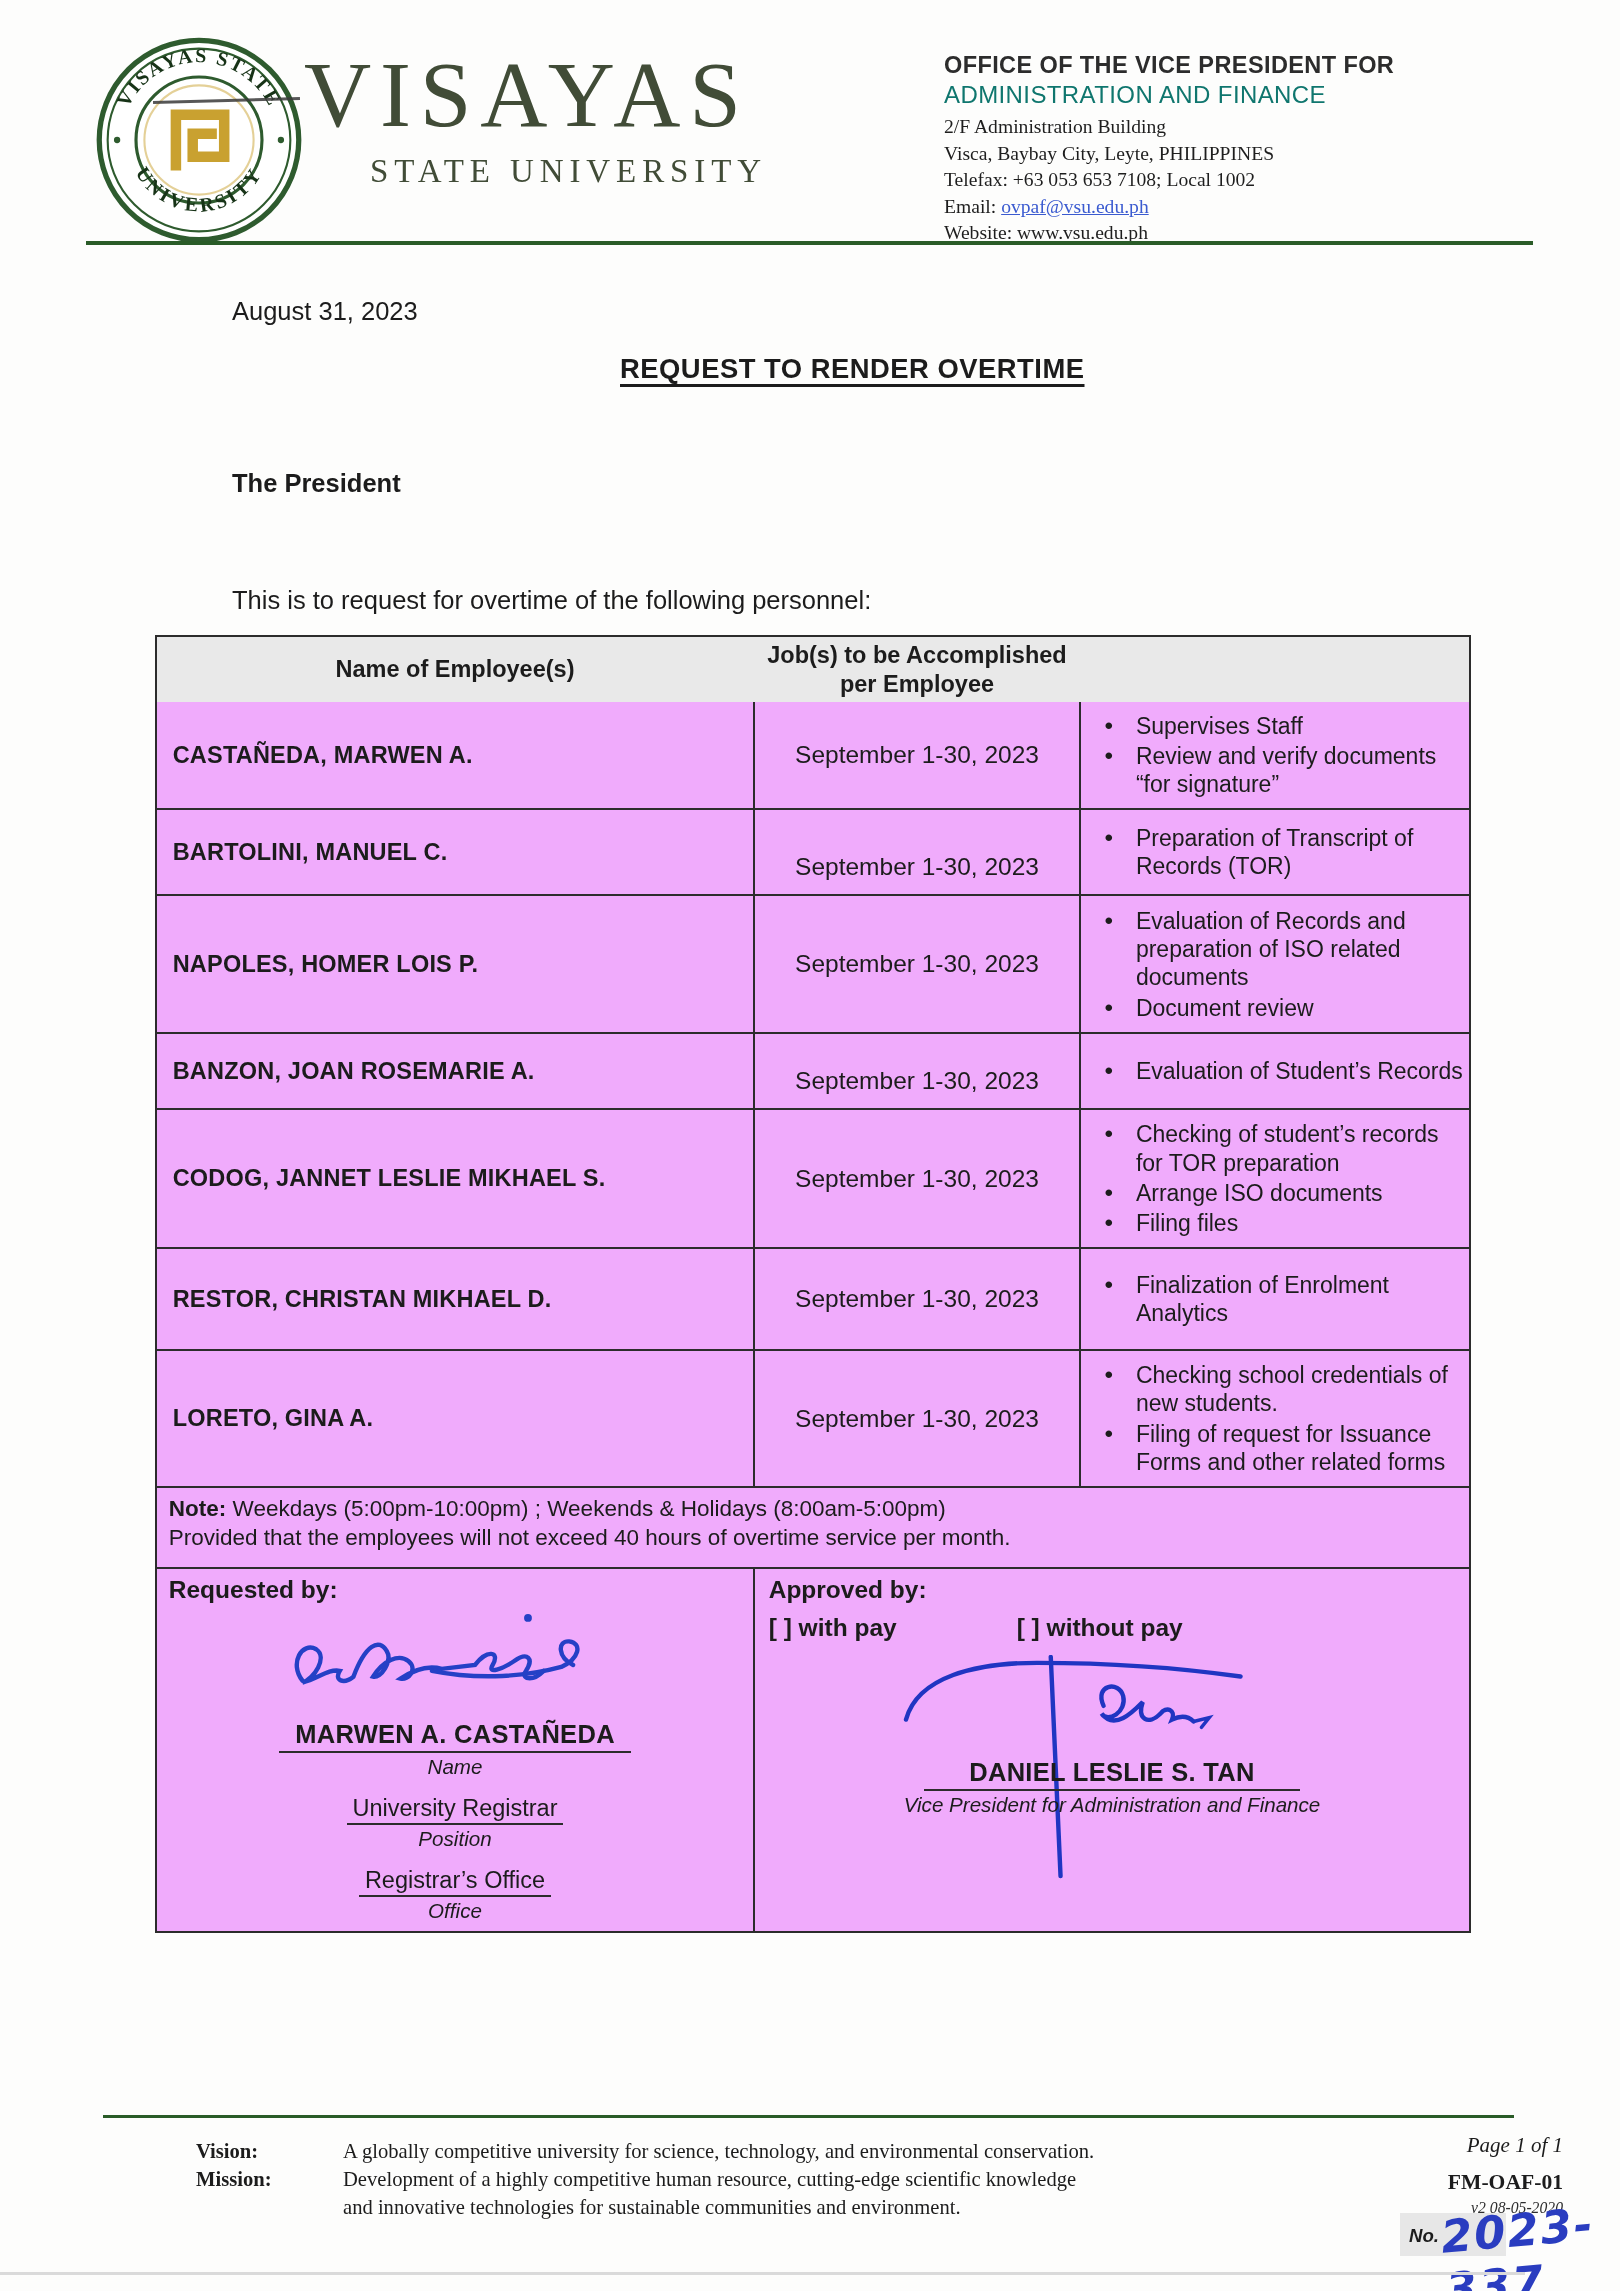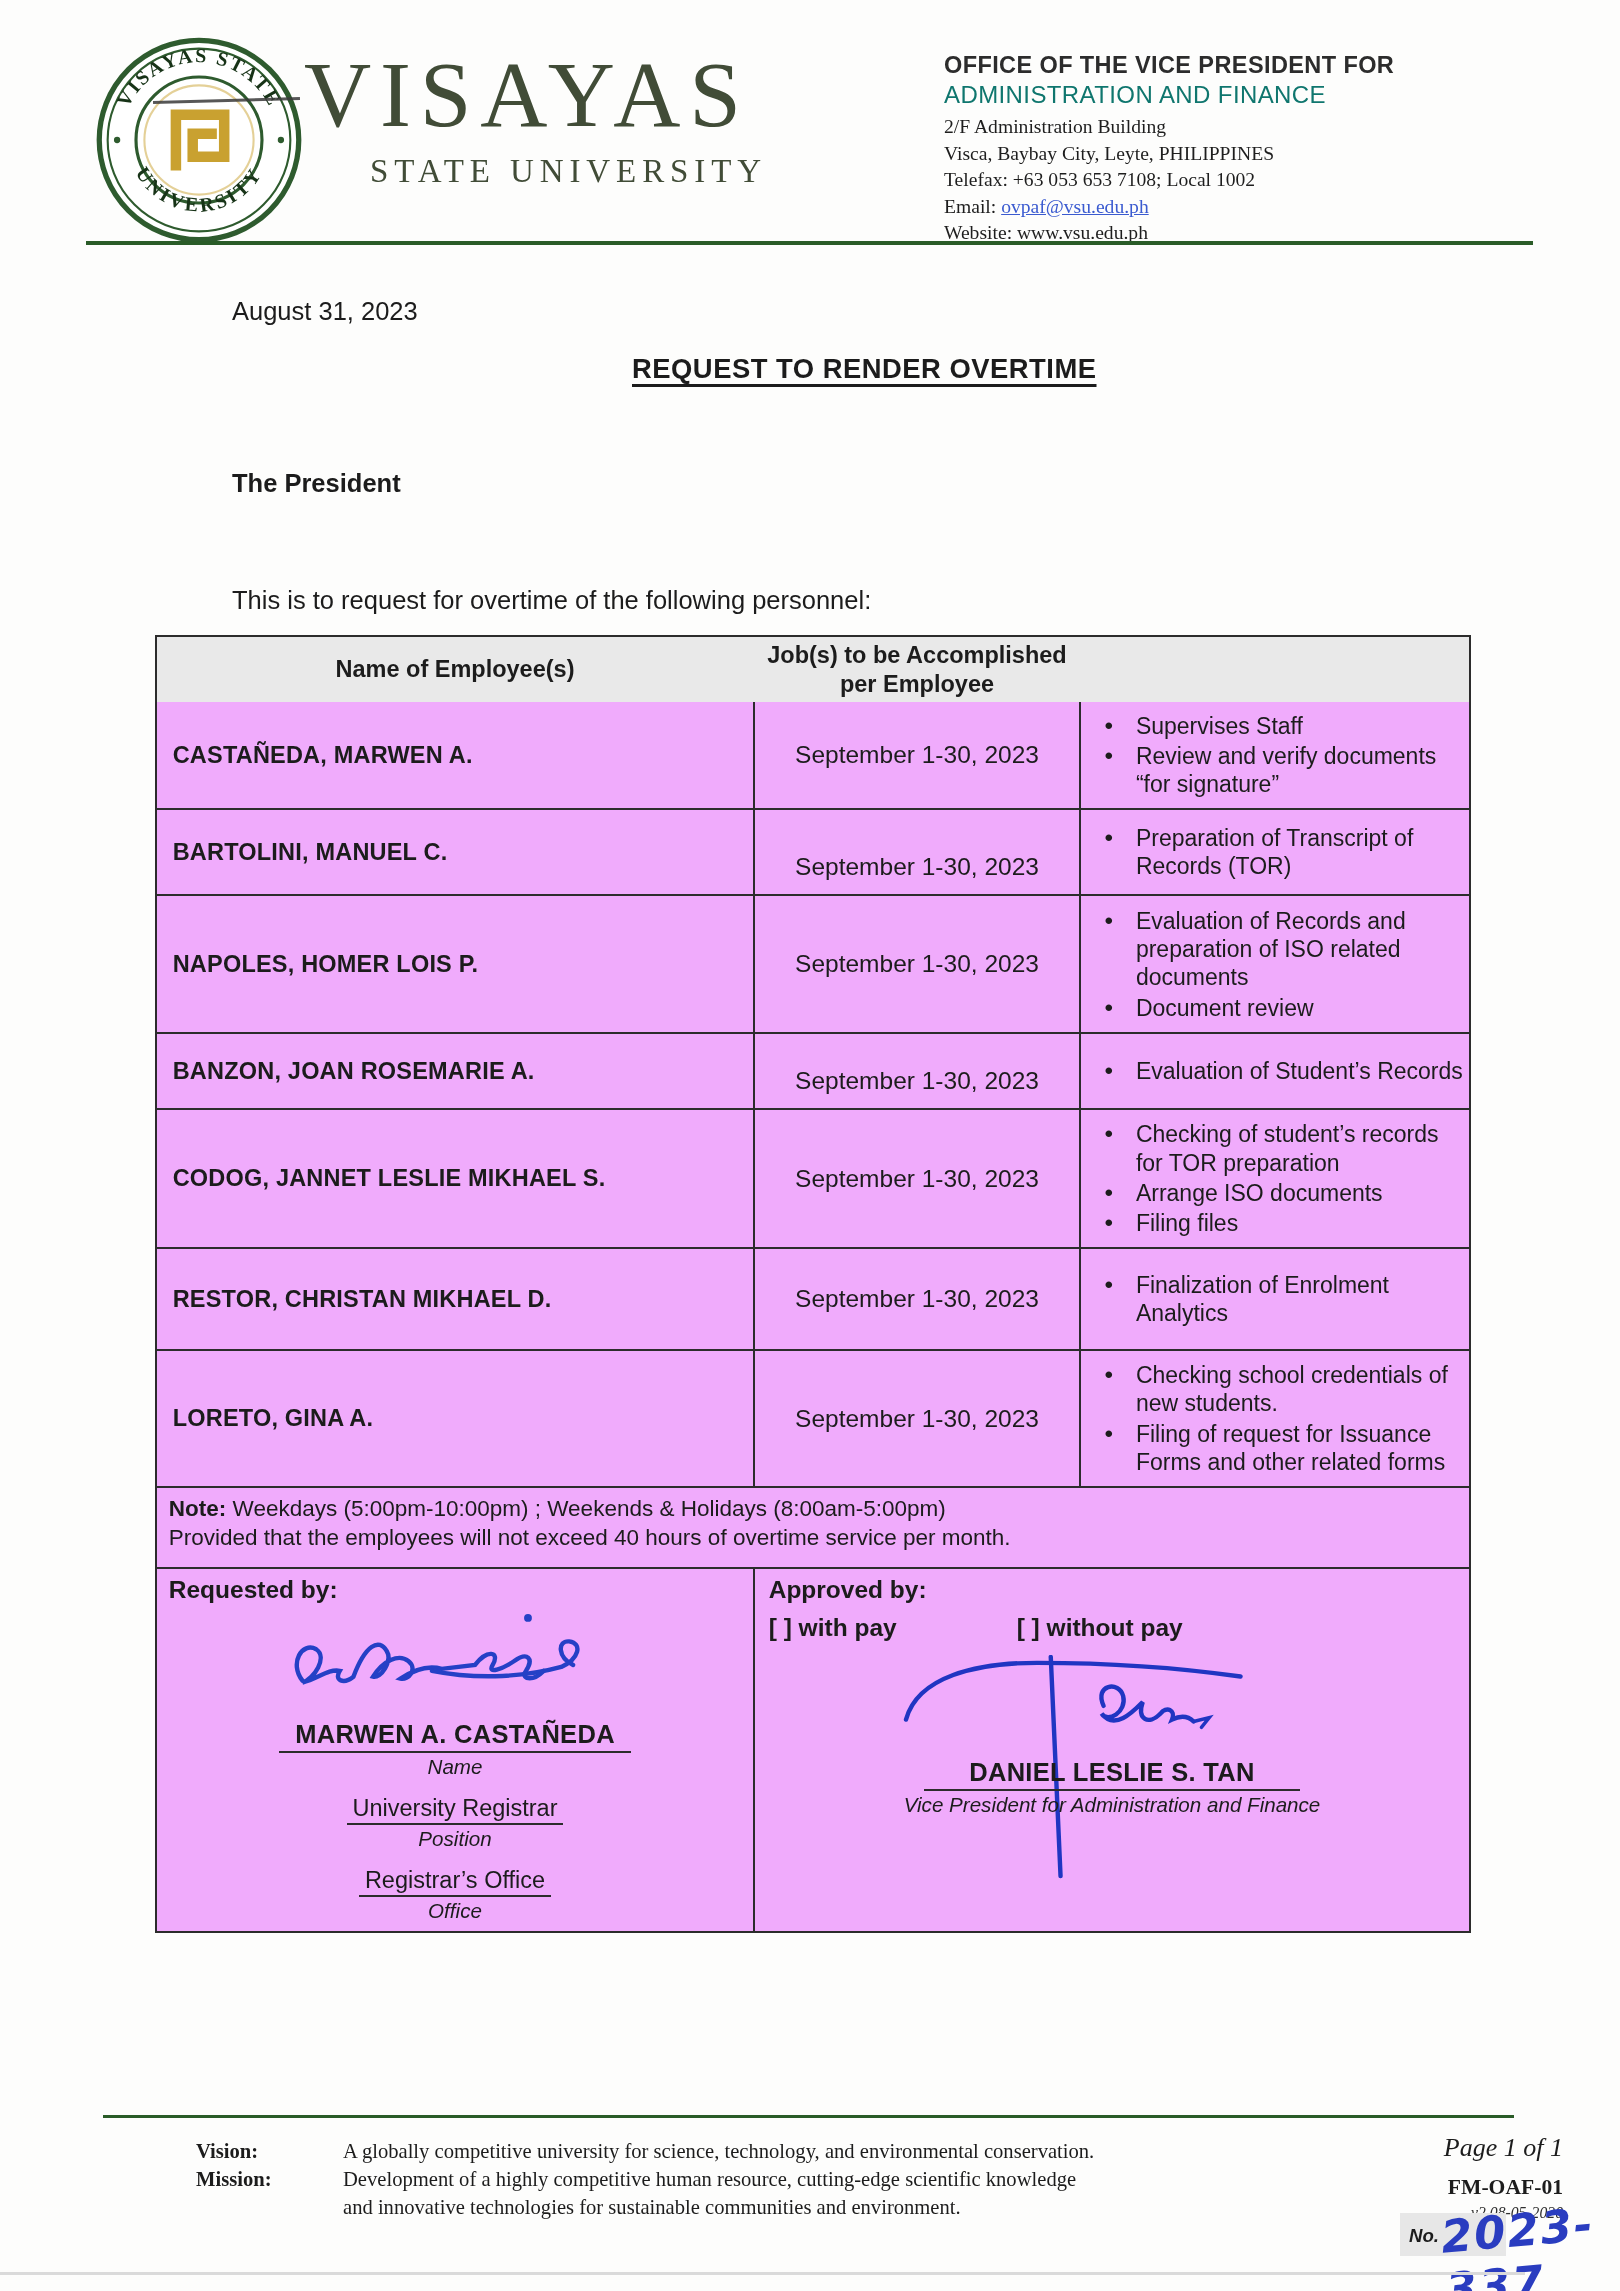--- a/index.html
+++ b/index.html
@@ -18,21 +18,21 @@
   .office-block{left:944px;top:51px;width:588px;line-height:1.25;}
   .office-l1{font-weight:bold;font-size:23.5px;letter-spacing:0.4px;color:#2c2c2c;}
   .office-l2{font-weight:normal;font-size:24px;letter-spacing:0.4px;color:#0f766e;}
   .office-addr{font-family:"Liberation Serif",serif;font-size:19.6px;line-height:26.5px;color:#1e1e1e;margin-top:3.9px;}
   .email-link{color:#3b5bd0;text-decoration:underline;}
   .rule-top{left:86px;top:241px;width:1447px;height:3.9px;background:#2a5c28;}
 
   
   .doc-date{left:232px;top:297px;font-size:25.5px;}
   .doc-title{left:620px;top:353px;font-size:27.4px;font-weight:bold;letter-spacing:0.5px;
-             text-decoration:underline;text-decoration-thickness:2.9px;text-underline-offset:5.9px;margin-left:12px;}
+             text-decoration:underline;text-decoration-thickness:2.9px;text-underline-offset:5.9px;}
   .addressee{left:232px;top:469px;font-size:25.5px;font-weight:bold;}
   .thru{left:232px;top:535px;font-size:25.5px;font-weight:bold;}
   .intro{left:232px;top:586px;font-size:25.5px;}
 
   
   .ot-table{left:155px;top:635px;width:1312px;border:2.9px solid #2c2c2c;background:#f0abfc;}
   .trow{display:grid;grid-template-columns:596px 328px 1fr;border-top:2px solid #2c2c2c;}
   .trow:first-child{border-top:none;}
   .thead{background:#e9e9e9;min-height:65px;}
   .hcell{display:flex;align-items:center;justify-content:center;text-align:center;
@@ -63,21 +63,21 @@
             padding:0 5.9px 1px 5.9px;text-align:center;}
   .left-stack{margin-top:116px;}
   .right-stack{margin-top:116px;position:relative;z-index:2;}
   .right-stack .sig-name{padding:0 45px 2px 45px;}
 
   
   .rule-bottom{left:103px;top:2115px;width:1411px;height:2.9px;background:#2a5c28;}
   .vm-labels{left:196px;top:2137px;font-family:"Liberation Serif",serif;font-weight:bold;font-size:20.6px;line-height:28px;}
   .vm-text{left:343px;top:2137px;font-family:"Liberation Serif",serif;font-size:20.6px;line-height:28px;width:804px;}
   .foot-right{left:1333px;top:2133px;width:230px;text-align:right;font-family:"Liberation Serif",serif;}
-  .page-num{font-style:italic;font-size:26px;}
+  .page-num{font-style:italic;font-size:21px;}
   .form-code{font-weight:bold;font-size:21.6px;margin-top:11.8px;}
   .form-ver{font-style:italic;font-size:15.7px;margin-top:3.9px;color:#2e2e2e;}
   .no-box{left:1400px;top:2213px;width:106px;height:43px;background:#e7e7e7;}
   .no-label{left:1409px;top:2225px;font-weight:bold;font-style:italic;font-size:18.6px;}
   .no-value{left:1443px;top:2203px;font-family:"DejaVu Sans",sans-serif;font-style:italic;font-weight:bold;
             font-size:45px;color:#2a3dc0;transform:rotate(-5deg);letter-spacing:2px;}
   .scan-line{left:0;top:2272px;width:1525px;height:2.9px;background:#dadada;}
 </style>
 </head>
 <body>

